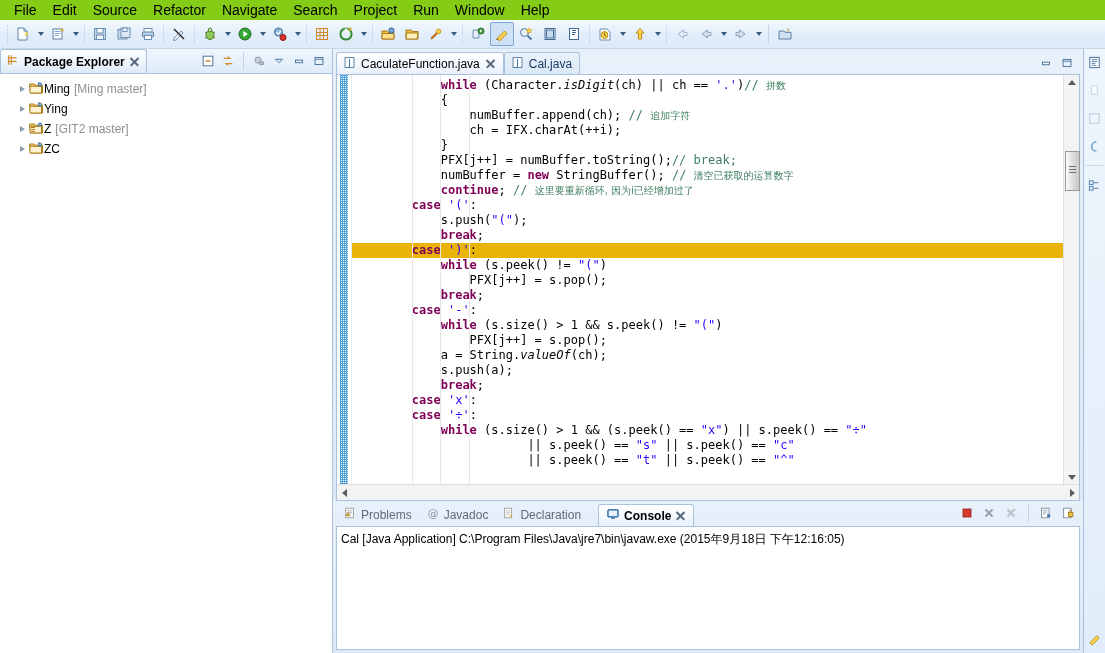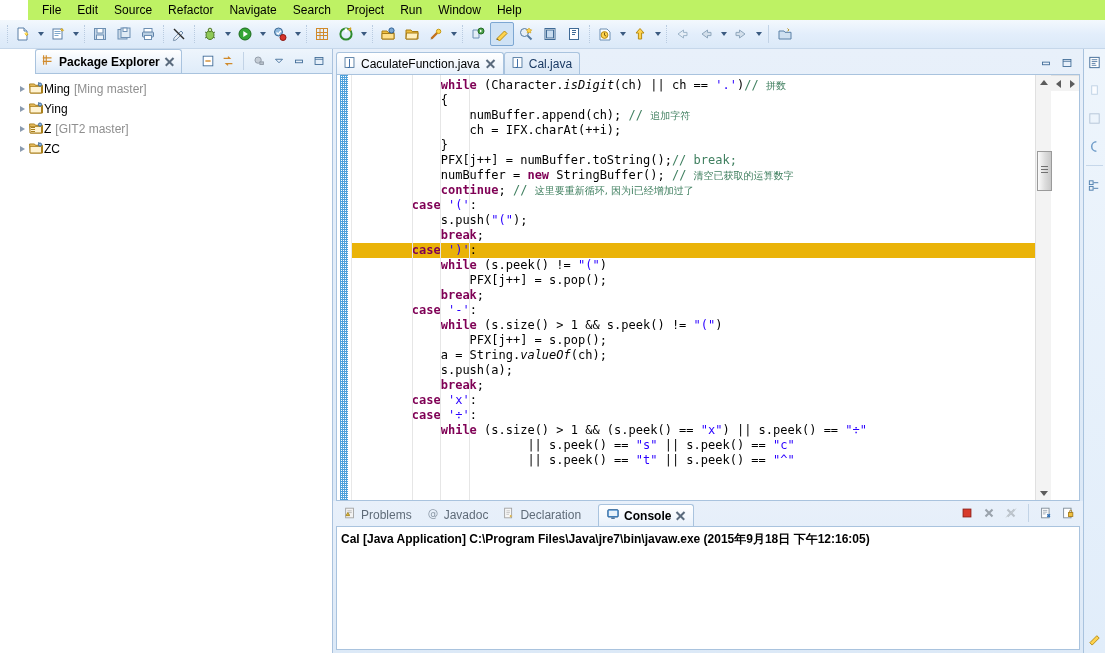--- a/index.html
+++ b/index.html
@@ -9,26 +9,25 @@
     background: #ffffff;
     font-family: "Liberation Sans", sans-serif;
     font-size: 12px;
     color: #000;
   }
   #app { position: relative; width: 1105px; height: 653px; }
 
   
   .menubar {
     height: 20px;
-    background: #bef264;
+    background: #84cc16;
     display: flex;
     align-items: center;
     padding-left: 6px;
-    font-size: 12px;
-    margin-left: 28px;
+    font-size: 14px;
   }
   .menubar .mi {
     padding: 2px 8px;
     color: #000;
     white-space: nowrap;
     cursor: default;
   }
 
   
   .toolbar {
@@ -83,21 +82,20 @@
     background: #ffffff;
     display: flex; flex-direction: column;
     border-right: 1px solid #aac2dd;
   }
   .view-tabbar {
     height: 24px;
     background: linear-gradient(to bottom,#eef5fc 0%, #dfecf9 100%);
     display: flex; align-items: stretch;
     border-bottom: 1px solid #a9c3de;
     position: relative;
-    margin-left: 35px;
   }
   .view-tab {
     display: flex; align-items: center; gap: 4px;
     padding: 0 6px 0 5px;
     background: linear-gradient(to bottom,#ffffff 0%, #eaf2fb 65%, #dce9f7 100%);
     border: 1px solid #a9c3de;
     border-bottom: none;
     border-top-left-radius: 3px; border-top-right-radius: 3px;
     font-weight: bold; font-size: 12px;
     color: #000;
@@ -163,21 +161,21 @@
   .ed-tab.inactive .ed-tab-title { color:#1b3a63; }
   .ed-tools {
     margin-left:auto; display:flex; align-items:center; gap:3px;
     padding: 0 4px 2px 0;
   }
 
   .editor-frame {
     flex: 1;
     border: 1px solid #a9c3de;
     background: #ffffff;
-    display: flex; 
+    display: flex; flex-direction: column;
     min-height: 0;
   }
   .editor-main { flex:1; display:flex; min-height:0; position:relative; }
 
   .gutter {
     width: 14px;
     background: #ffffff;
     position: relative;
     flex: none;
     border-right: 1px solid #e8e8e8;
@@ -260,21 +258,20 @@
     background: linear-gradient(to bottom,#ffffff 0%,#f2f7fd 60%,#e7f0fa 100%);
     border:1px solid #a9c3de; border-bottom:none;
     border-top-left-radius:3px; border-top-right-radius:3px;
     color:#000; font-weight:bold;margin-left:10px;
   }
   .c-tools { margin-left:auto; display:flex; align-items:center; gap:4px; padding-right:3px; }
   .console-frame {
     flex:1; border:1px solid #a9c3de; background:#fff;
     padding: 4px 0 0 4px; box-sizing:border-box;
     font-size:12px;
-    font-weight:bold;
   }
   .console-line { white-space: pre; color:#000; }
 
   
   .right-strip {
     width: 21px; flex:none;
     background: linear-gradient(to bottom,#eef5fc 0%, #e1edfa 100%);
     border-left: 1px solid #a9c3de;
     display:flex; flex-direction:column; align-items:center;
     padding-top: 4px; gap: 10px;

